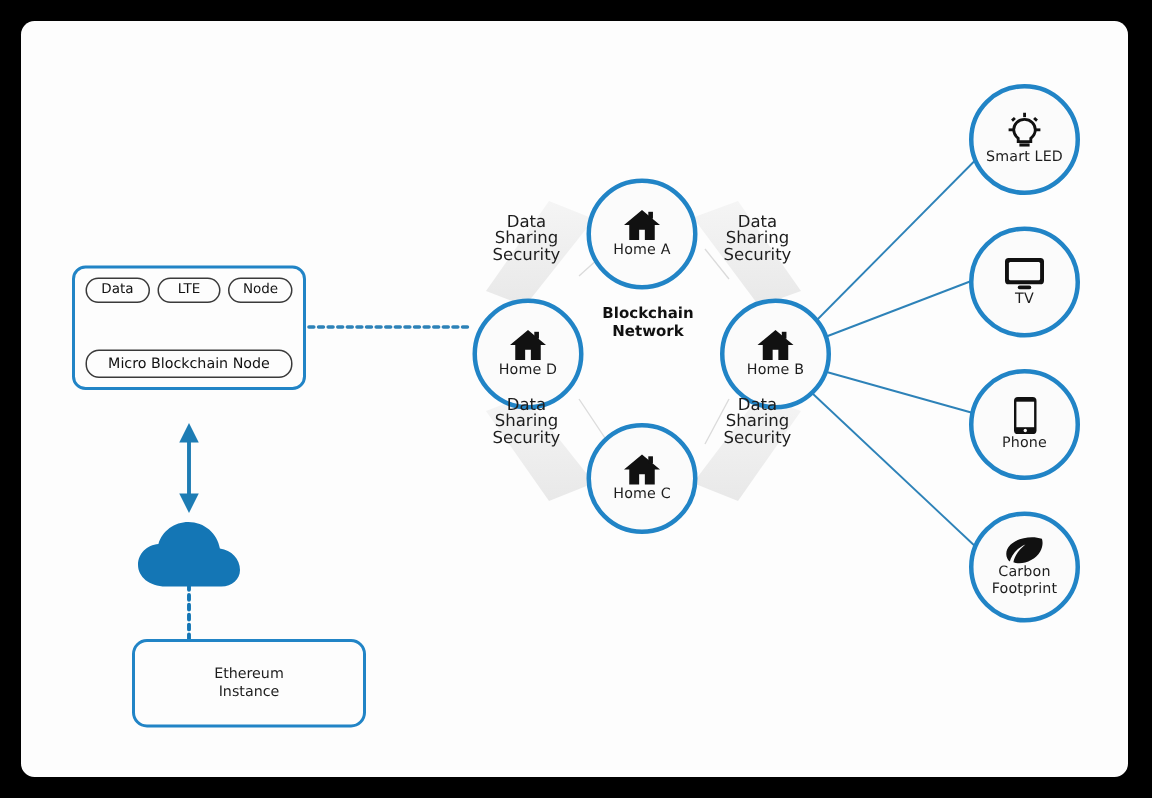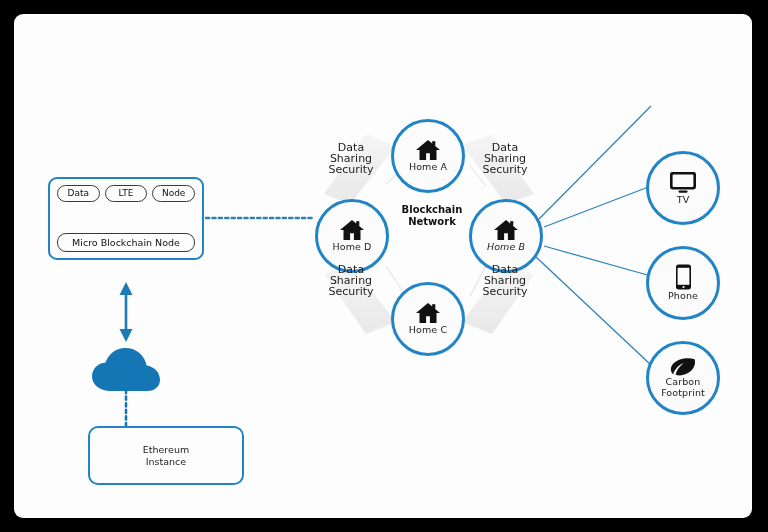--- a/index.html
+++ b/index.html
@@ -274,21 +274,21 @@
     <div class="node home" style="left:377px; top:105px;">
       <span class="glyph">
         <svg width="26" height="22" viewBox="0 0 26 22">
           <path d="M13 1 L25 11 L21.5 11 L21.5 21 L14.9 21 L14.9 14.2 L11.1 14.2 L11.1 21 L4.5 21 L4.5 11 L1 11 Z" fill="#111"></path>
           <rect x="17.2" y="2.2" width="3.1" height="4.6" fill="#111"></rect>
         </svg>
       </span>
       <span class="label">Home A</span>
     </div>
 
-    <div class="node home" style="left:455px; top:185px;font-style:italic;">
+    <div class="node home" style="left:466px; top:185px;">
       <span class="glyph">
         <svg width="26" height="22" viewBox="0 0 26 22">
           <path d="M13 1 L25 11 L21.5 11 L21.5 21 L14.9 21 L14.9 14.2 L11.1 14.2 L11.1 21 L4.5 21 L4.5 11 L1 11 Z" fill="#111"></path>
           <rect x="17.2" y="2.2" width="3.1" height="4.6" fill="#111"></rect>
         </svg>
       </span>
       <span class="label">Home B</span>
     </div>
 
     <div class="node home" style="left:377px; top:268px;">
@@ -304,20 +304,35 @@
     <div class="node home" style="left:301px; top:185px;">
       <span class="glyph">
         <svg width="26" height="22" viewBox="0 0 26 22">
           <path d="M13 1 L25 11 L21.5 11 L21.5 21 L14.9 21 L14.9 14.2 L11.1 14.2 L11.1 21 L4.5 21 L4.5 11 L1 11 Z" fill="#111"></path>
           <rect x="17.2" y="2.2" width="3.1" height="4.6" fill="#111"></rect>
         </svg>
       </span>
       <span class="label">Home D</span>
     </div>
 
+    <div class="node device" style="left:632px; top:42px;">
+      <span class="glyph">
+        <svg width="26" height="24" viewBox="0 0 26 24">
+          <path d="M13 4.6 C8.9 4.6 5.8 7.7 5.8 11.5 C5.8 14 7.2 15.9 8.8 17.2 L8.8 19.4 L17.2 19.4 L17.2 17.2
+                   C18.8 15.9 20.2 14 20.2 11.5 C20.2 7.7 17.1 4.6 13 4.6 Z" fill="none" stroke="#111" stroke-width="1.9"></path>
+          <rect x="9.6" y="20.6" width="6.8" height="2.1" fill="#111"></rect>
+          <rect x="12.1" y="0" width="1.9" height="3.1" fill="#111"></rect>
+          <rect x="2.4" y="10.6" width="3.0" height="1.9" fill="#111"></rect>
+          <rect x="20.6" y="10.6" width="3.0" height="1.9" fill="#111"></rect>
+          <rect x="4.3" y="3.6" width="2.6" height="1.9" fill="#111" transform="rotate(-42 5.6 4.5)"></rect>
+          <rect x="19.1" y="3.6" width="2.6" height="1.9" fill="#111" transform="rotate(42 20.4 4.5)"></rect>
+        </svg>
+      </span>
+      <span class="label">Smart LED</span>
+    </div>
 
     <div class="node device" style="left:632px; top:232px;">
       <span class="glyph">
         <svg width="17" height="26" viewBox="0 0 17 26">
           <rect x="1" y="0.6" width="15" height="24.8" rx="2.6" fill="#111"></rect>
           <rect x="2.6" y="3.8" width="11.8" height="17" fill="#fbfbfb"></rect>
           <circle cx="8.5" cy="23" r="1.1" fill="#fbfbfb"></circle>
         </svg>
       </span>
       <span class="label">Phone</span>

